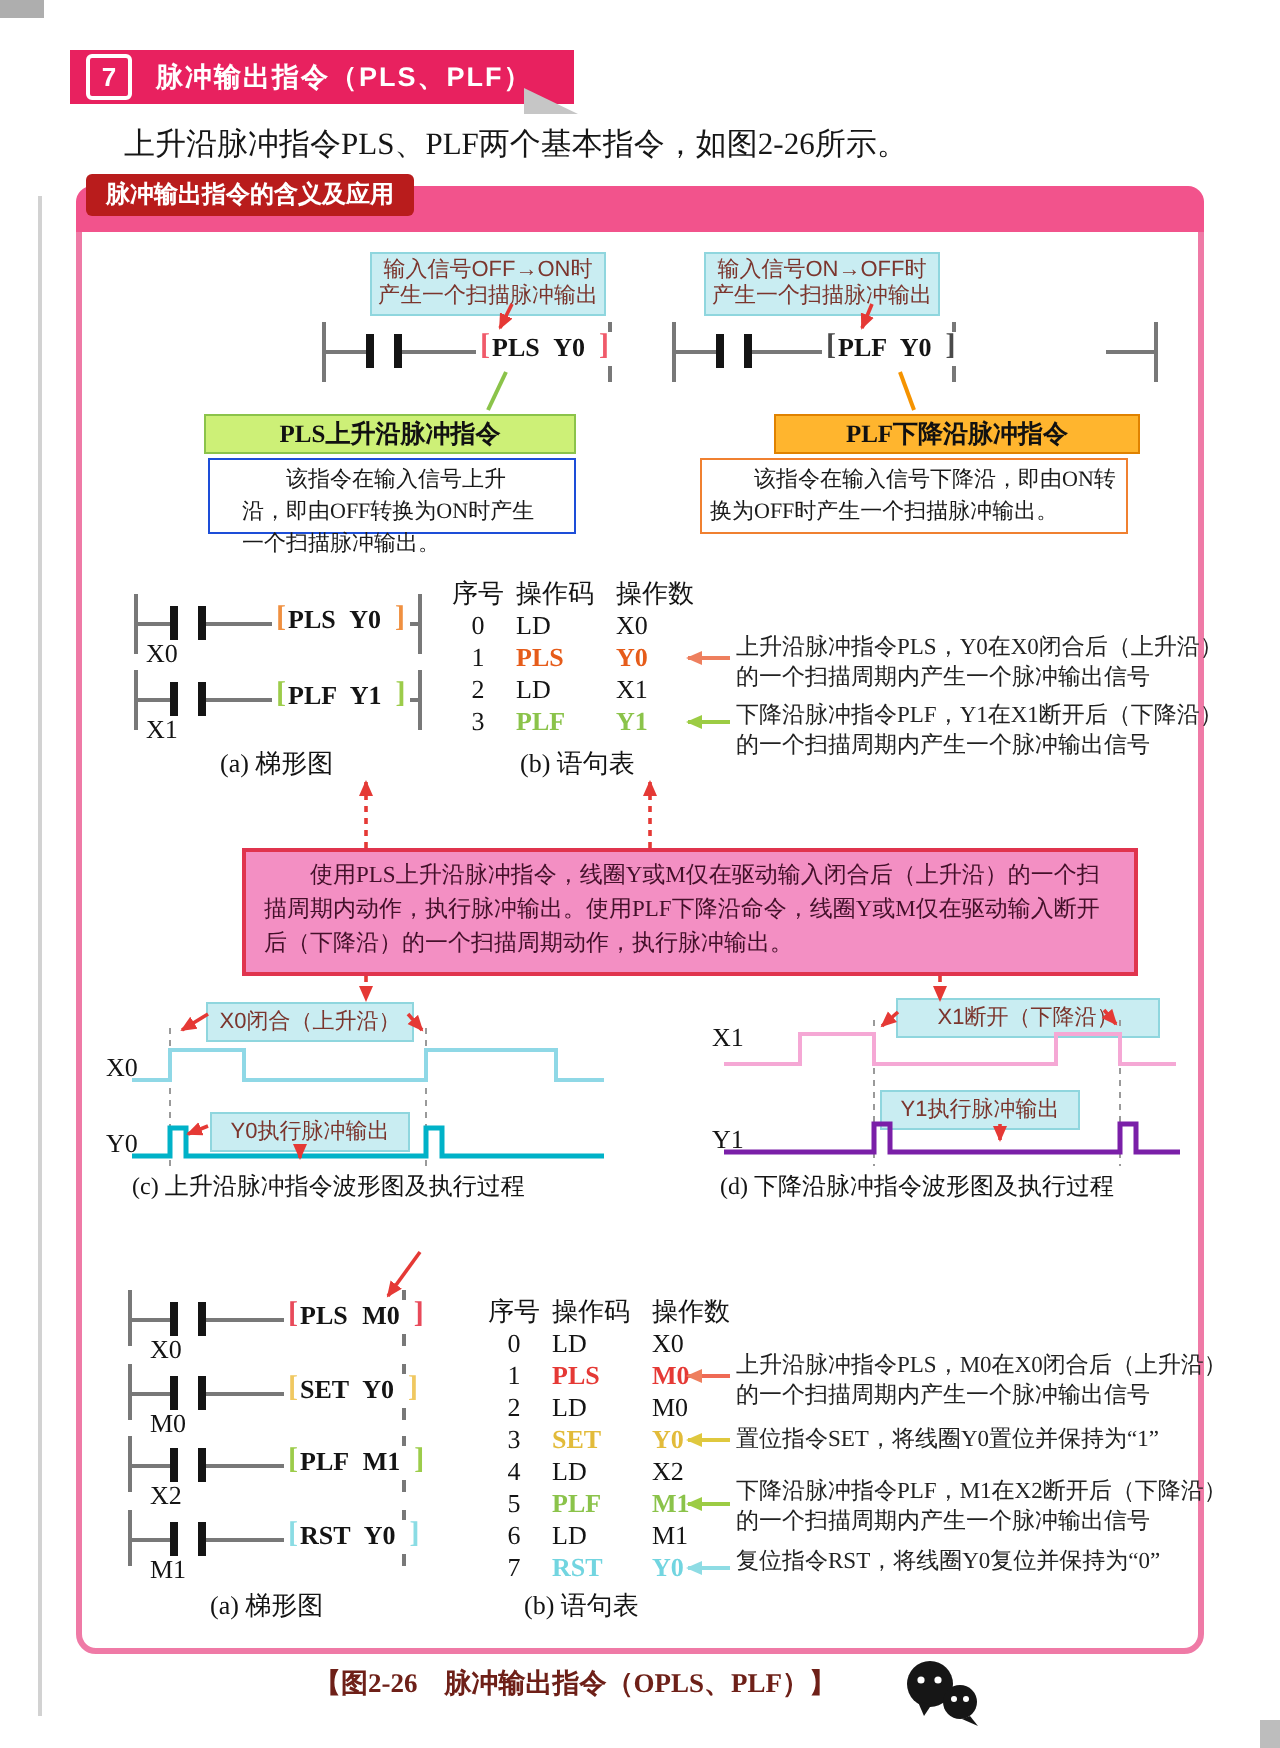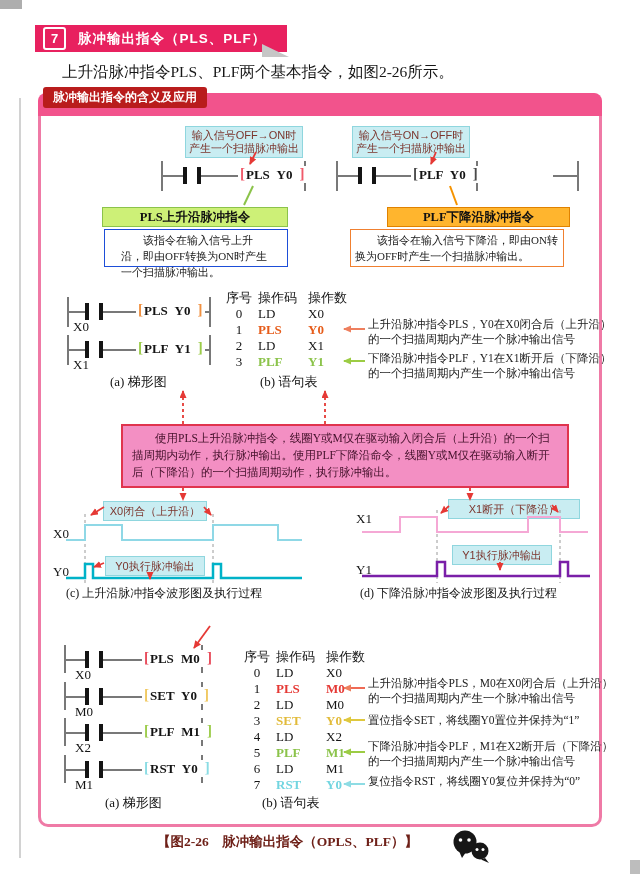--- a/index.html
+++ b/index.html
@@ -150,21 +150,21 @@
   <div class="abs pinkbox">使用PLS上升沿脉冲指令，线圈Y或M仅在驱动输入闭合后（上升沿）的一个扫描周期内动作，执行脉冲输出。使用PLF下降沿命令，线圈Y或M仅在驱动输入断开后（下降沿）的一个扫描周期动作，执行脉冲输出。</div>
 
   <div class="abs cbox cbox1" style="left:103px;top:501px;width:104px;">X0闭合（上升沿）</div>
   <div class="wlab" style="left:53px;top:526px;">X0</div>
   <div class="abs cbox cbox1" style="left:105px;top:556px;width:100px;">Y0执行脉冲输出</div>
   <div class="wlab" style="left:53px;top:564px;">Y0</div>
   <div class="abs cap" style="left:66px;top:585px;font-size:12px;">(c) 上升沿脉冲指令波形图及执行过程</div>
 
   <div class="abs cbox cbox1" style="left:448px;top:499px;width:132px;">X1断开（下降沿）</div>
   <div class="wlab" style="left:356px;top:511px;">X1</div>
-  <div class="abs cbox cbox1" style="left:452px;top:545px;width:100px;">Y1执行脉冲输出</div>
+  <div class="abs cbox cbox1" style="left:440px;top:545px;width:100px;">Y1执行脉冲输出</div>
   <div class="wlab" style="left:356px;top:562px;">Y1</div>
   <div class="abs cap" style="left:360px;top:585px;font-size:12px;">(d) 下降沿脉冲指令波形图及执行过程</div>
 
 
   <div class="wire" style="left:65px;top:659px;width:137px;"></div>
   <div class="rail" style="left:64px;top:645px;height:28px;"></div>
   <div class="rail" style="left:201px;top:645px;height:28px;"></div>
   <div class="contact" style="left:85px;top:651px;"></div>
   <div class="clab" style="left:75px;top:667px;">X0</div>
   <div class="coil" style="left:142px;top:650px;"><span class="br bk-red2">[</span><span class="ctx">PLS M0</span><span class="br bk-red2">]</span></div>

